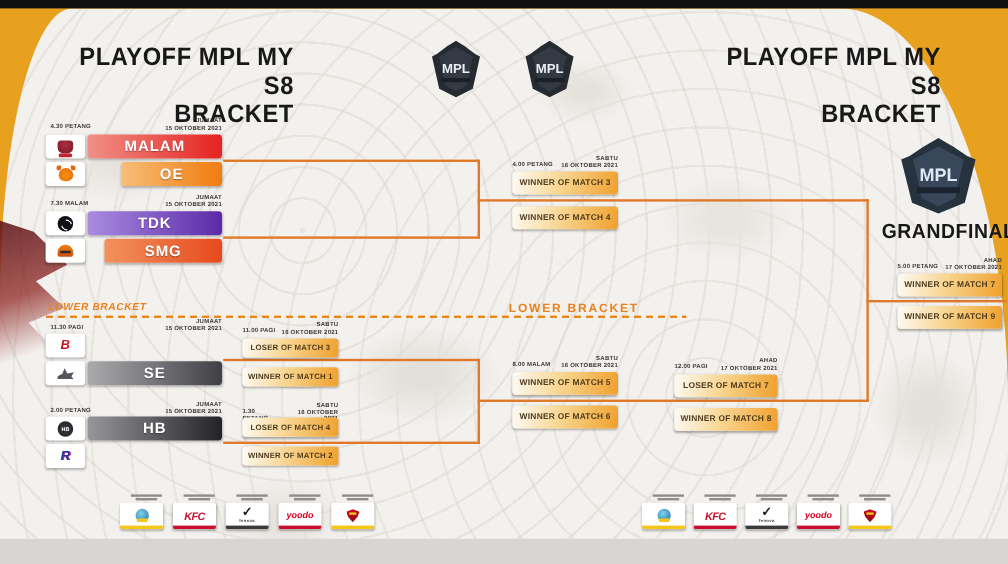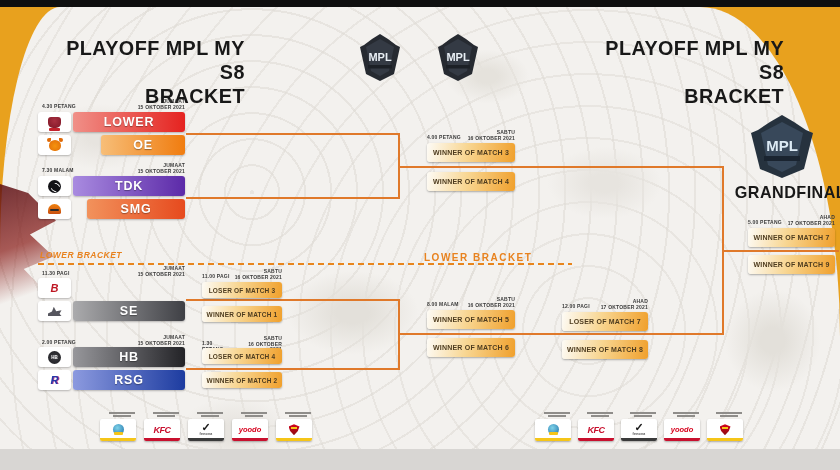--- a/index.html
+++ b/index.html
@@ -173,21 +173,21 @@
 
 <div class="when" style="left:42px; top:99px; width:143px;">
   <span class="time">4.30 PETANG</span>
   <span class="dd"><span>JUMAAT</span><br>
   <span>15 OKTOBER 2021</span></span>
 </div>
 <div class="team-row" style="top:112px;">
   <div class="logo-box">
       <div class="lg lg-geek"></div>
     </div>
-  <div class="team-bar bar-geek">LOWER</div>
+  <div class="team-bar bar-geek">MALAM</div>
 </div>
 <div class="team-row" style="top:135px;gap:28px;">
   <div class="logo-box">
       <div class="lg lg-oe"></div>
     </div>
   <div class="team-bar bar-oe">OE</div>
 </div>
 
 <div class="when" style="left:42px; top:163px; width:143px;">
   <span class="time">7.30 MALAM</span>
@@ -243,21 +243,20 @@
 <div class="team-row" style="top:347px;">
   <div class="logo-box">
       <div class="lg lg-hb">HB</div>
     </div>
   <div class="team-bar bar-hb">HB</div>
 </div>
 <div class="team-row" style="top:370px;">
   <div class="logo-box">
       <div class="lg lg-rsg">R</div>
     </div>
-  <div class="team-bar bar-rsg">RSG</div>
 </div>
 
 <div class="when" style="left:202px; top:269px; width:80px;">
   <span class="time">11.00 PAGI</span>
   <span class="dd"><span>SABTU</span><br>
   <span>16 OKTOBER 2021</span></span>
 </div>
 <div class="slot sm" style="left:202px; top:282px;">LOSER OF MATCH 3</div>
 <div class="slot sm" style="left:202px; top:306px;">WINNER OF MATCH 1</div>
 

